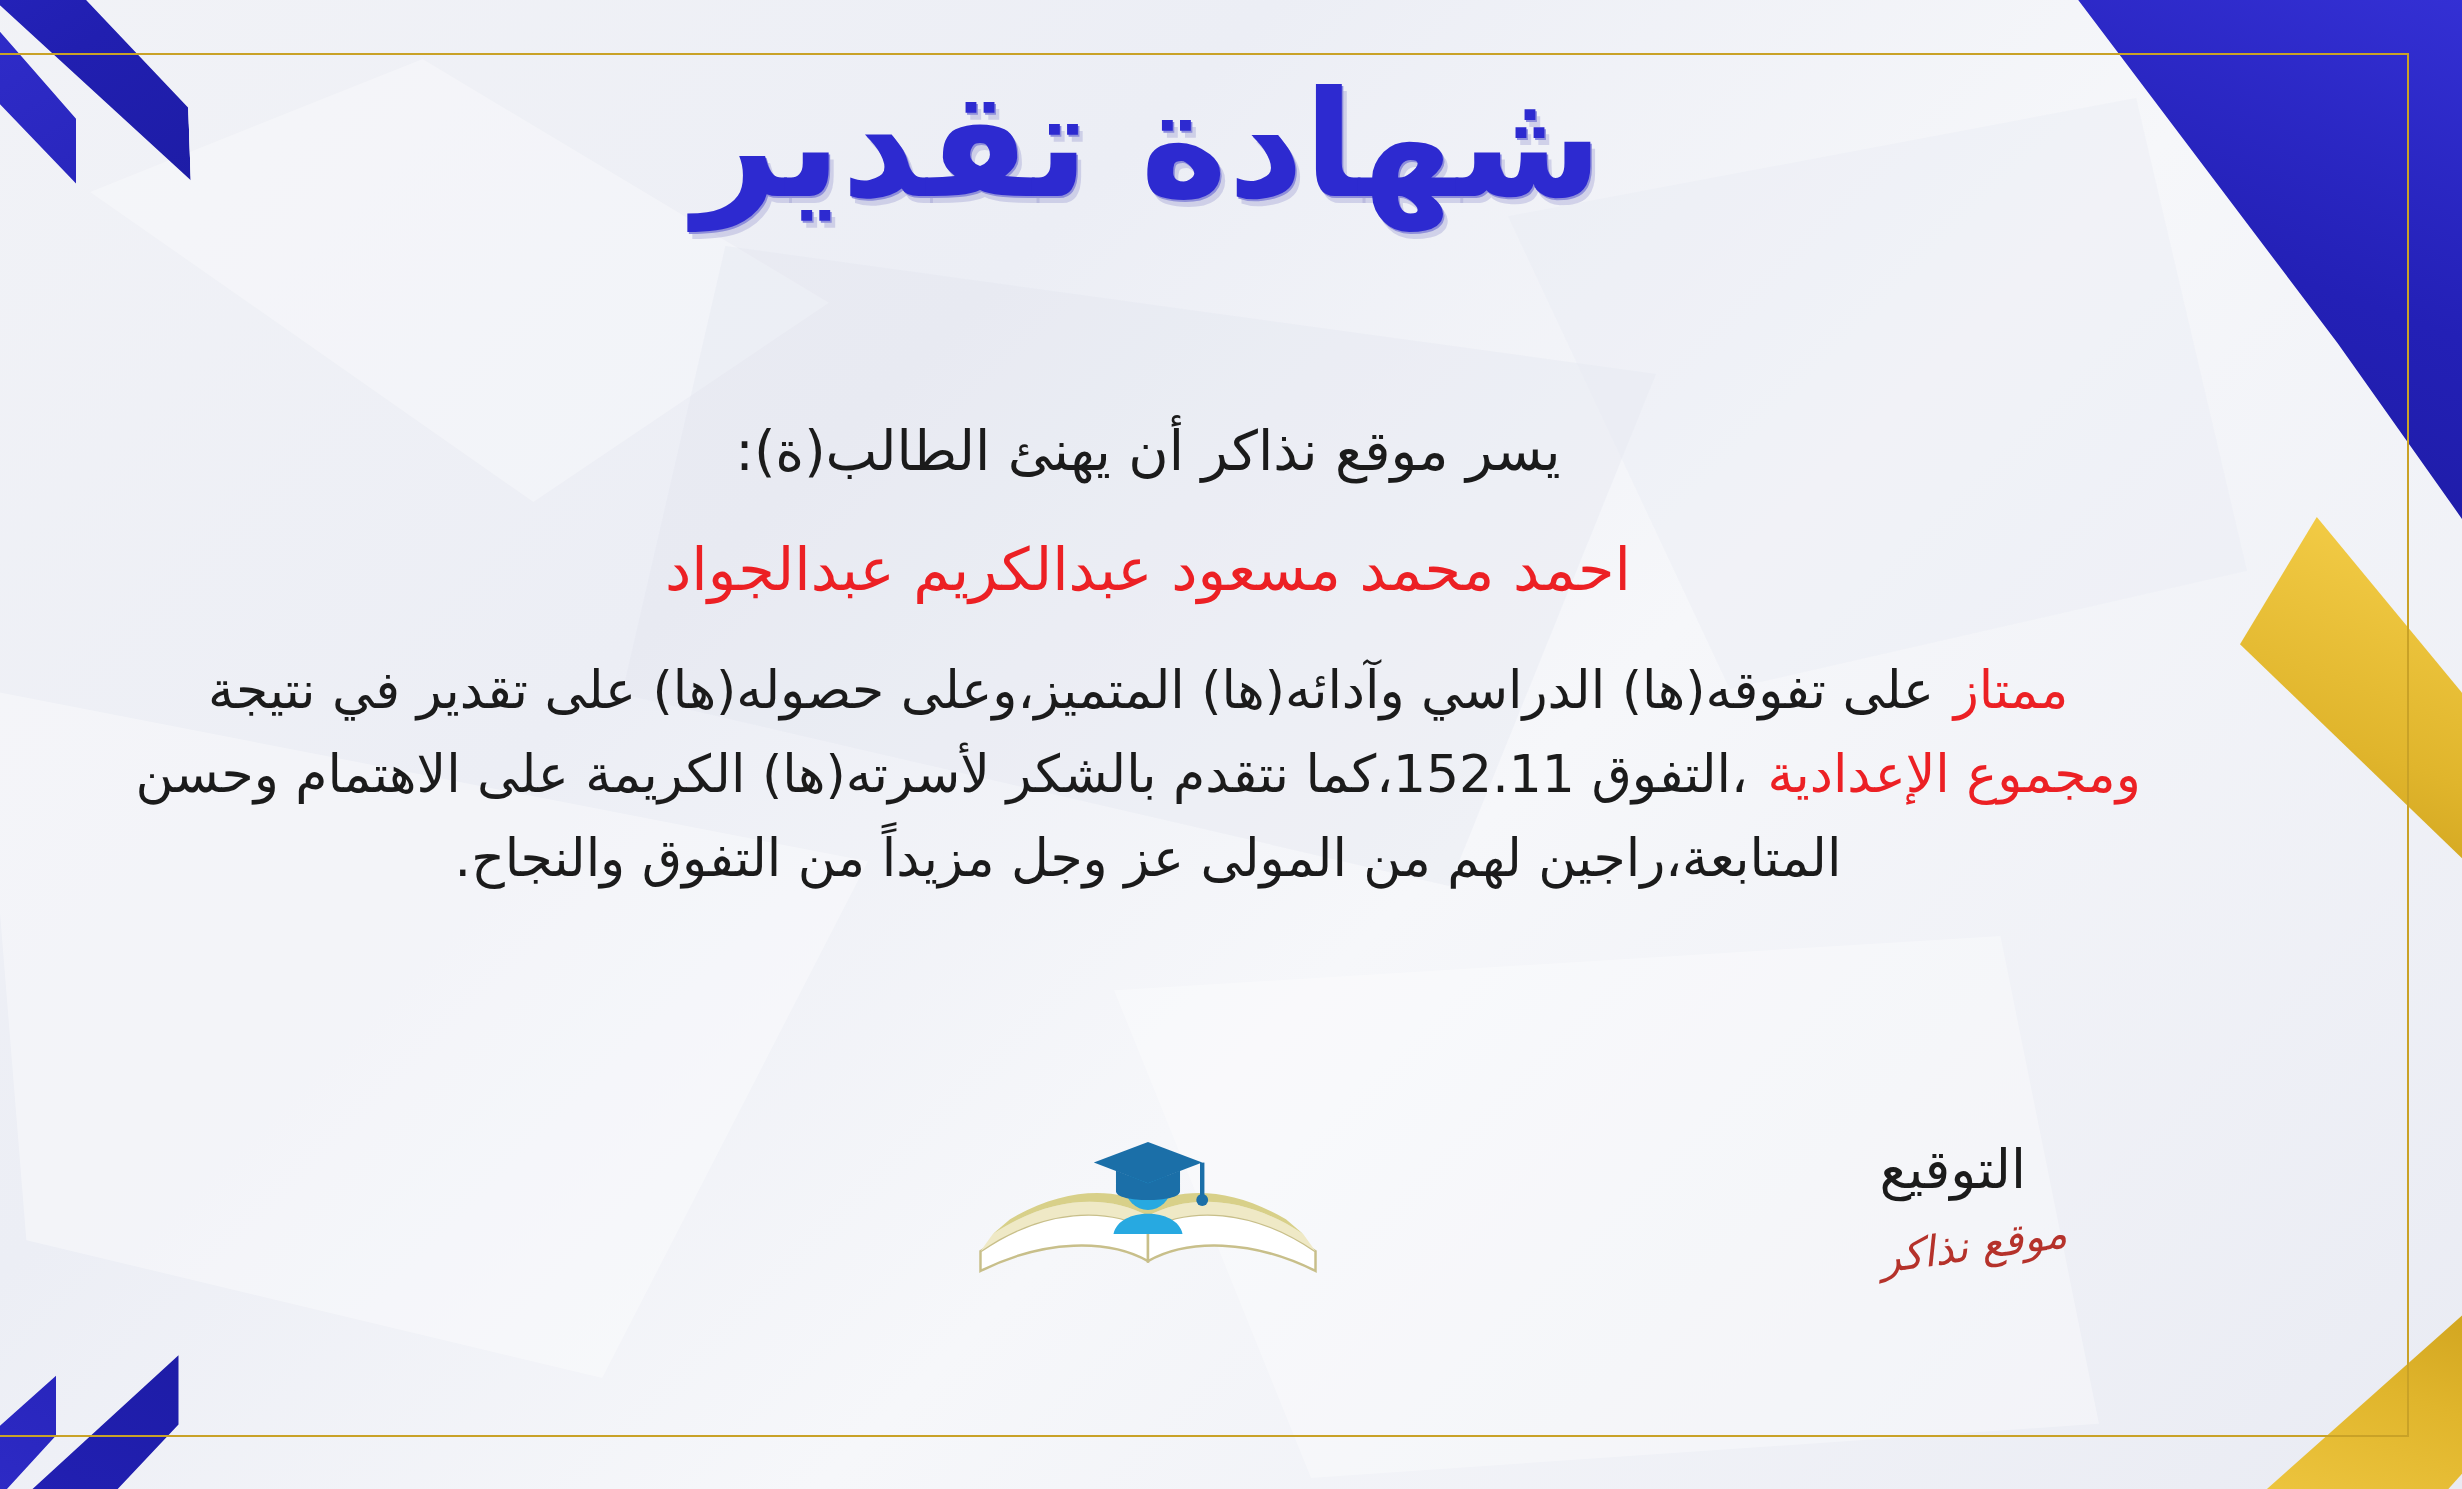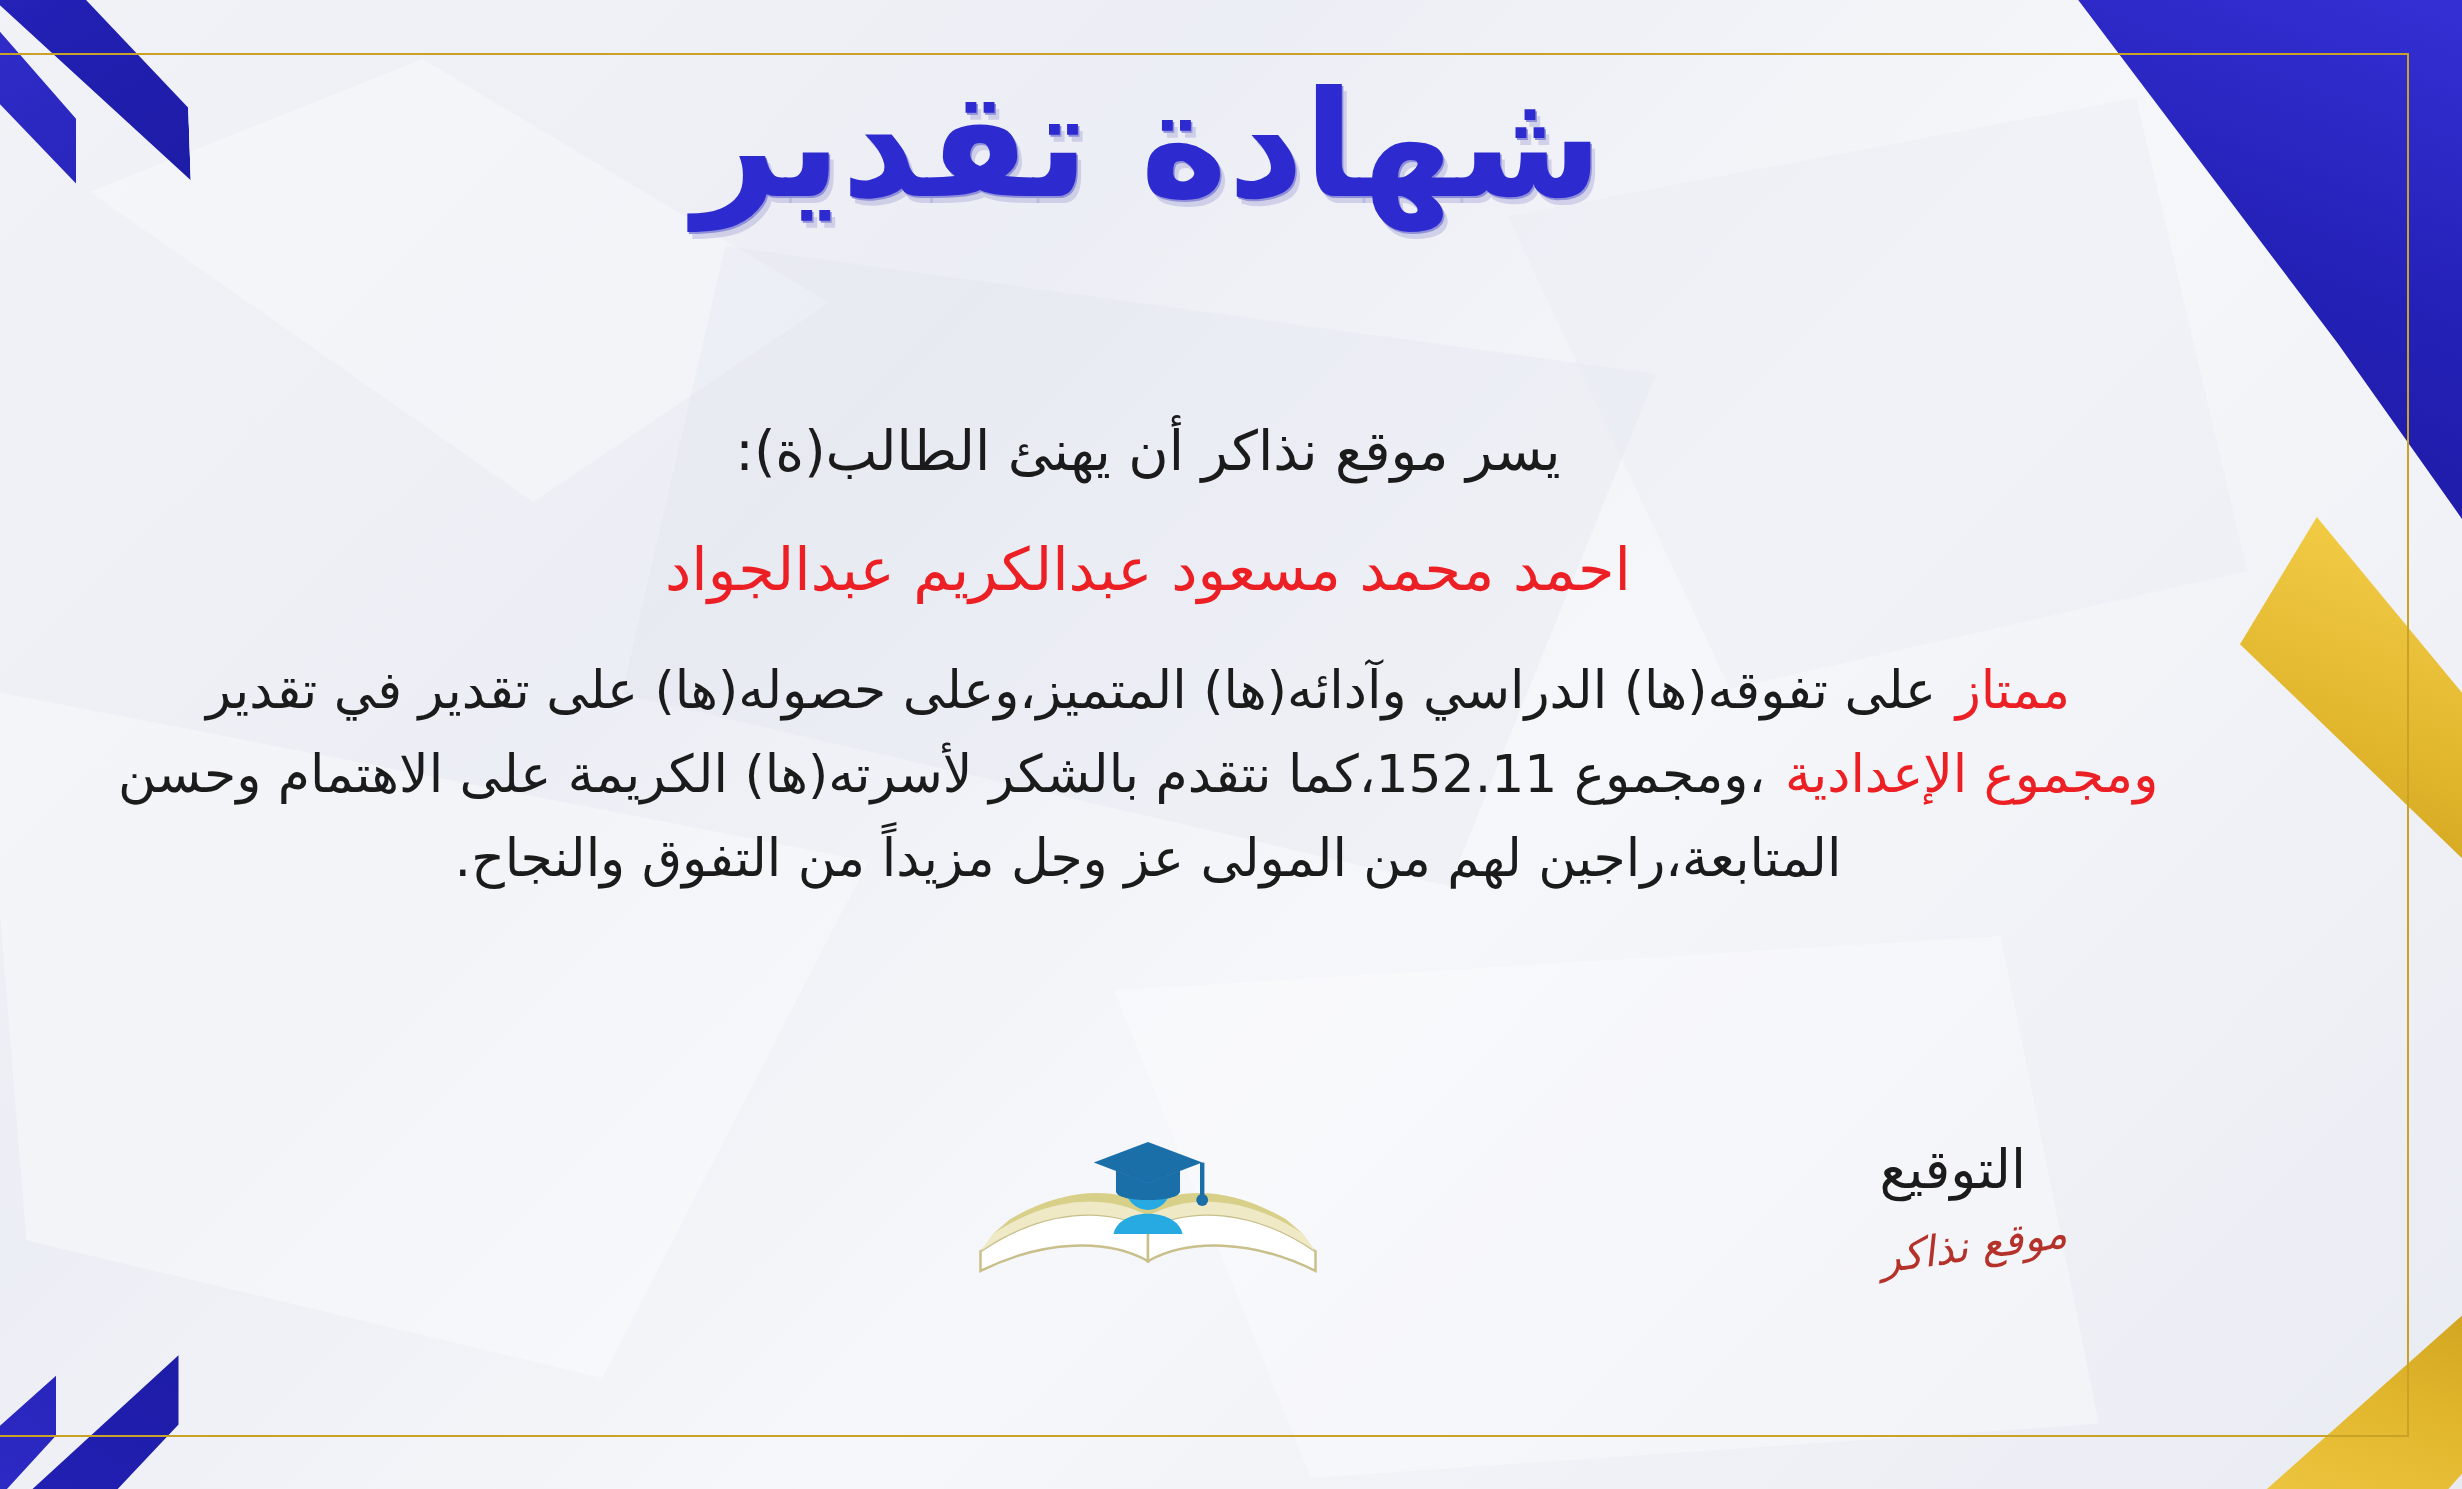--- a/index.html
+++ b/index.html
@@ -214,22 +214,22 @@
 
   <div class="title">شهادة تقدير</div>
 
   <div class="body-block">
     <div class="line-intro">يسر موقع نذاكر أن يهنئ الطالب(ة):</div>
 
     <div class="student-name">احمد محمد مسعود عبدالكريم عبدالجواد</div>
 
     <div class="paragraph">
       <span class="hl-red spaced">ممتاز</span><span>على تفوقه(ها) الدراسي وآدائه(ها) المتميز،وعلى حصوله(ها) على تقدير</span>
-      <span>في تقدير</span>
-      <span class="hl-red spaced">ومجموع الإعدادية</span><span>،ومجموع</span>
+      <span>في نتيجة</span>
+      <span class="hl-red spaced">ومجموع الإعدادية</span><span>،التفوق</span>
       <span>152.11</span><span>،كما نتقدم بالشكر لأسرته(ها) الكريمة على الاهتمام وحسن المتابعة،راجين لهم من المولى عز وجل مزيداً من التفوق والنجاح.</span>
     </div>
   </div>
 
   <div class="signature-area">
     <div class="signature-label">التوقيع</div>
     <div class="signature-script">موقع نذاكر</div>
   </div>
 
   <div class="logo">

